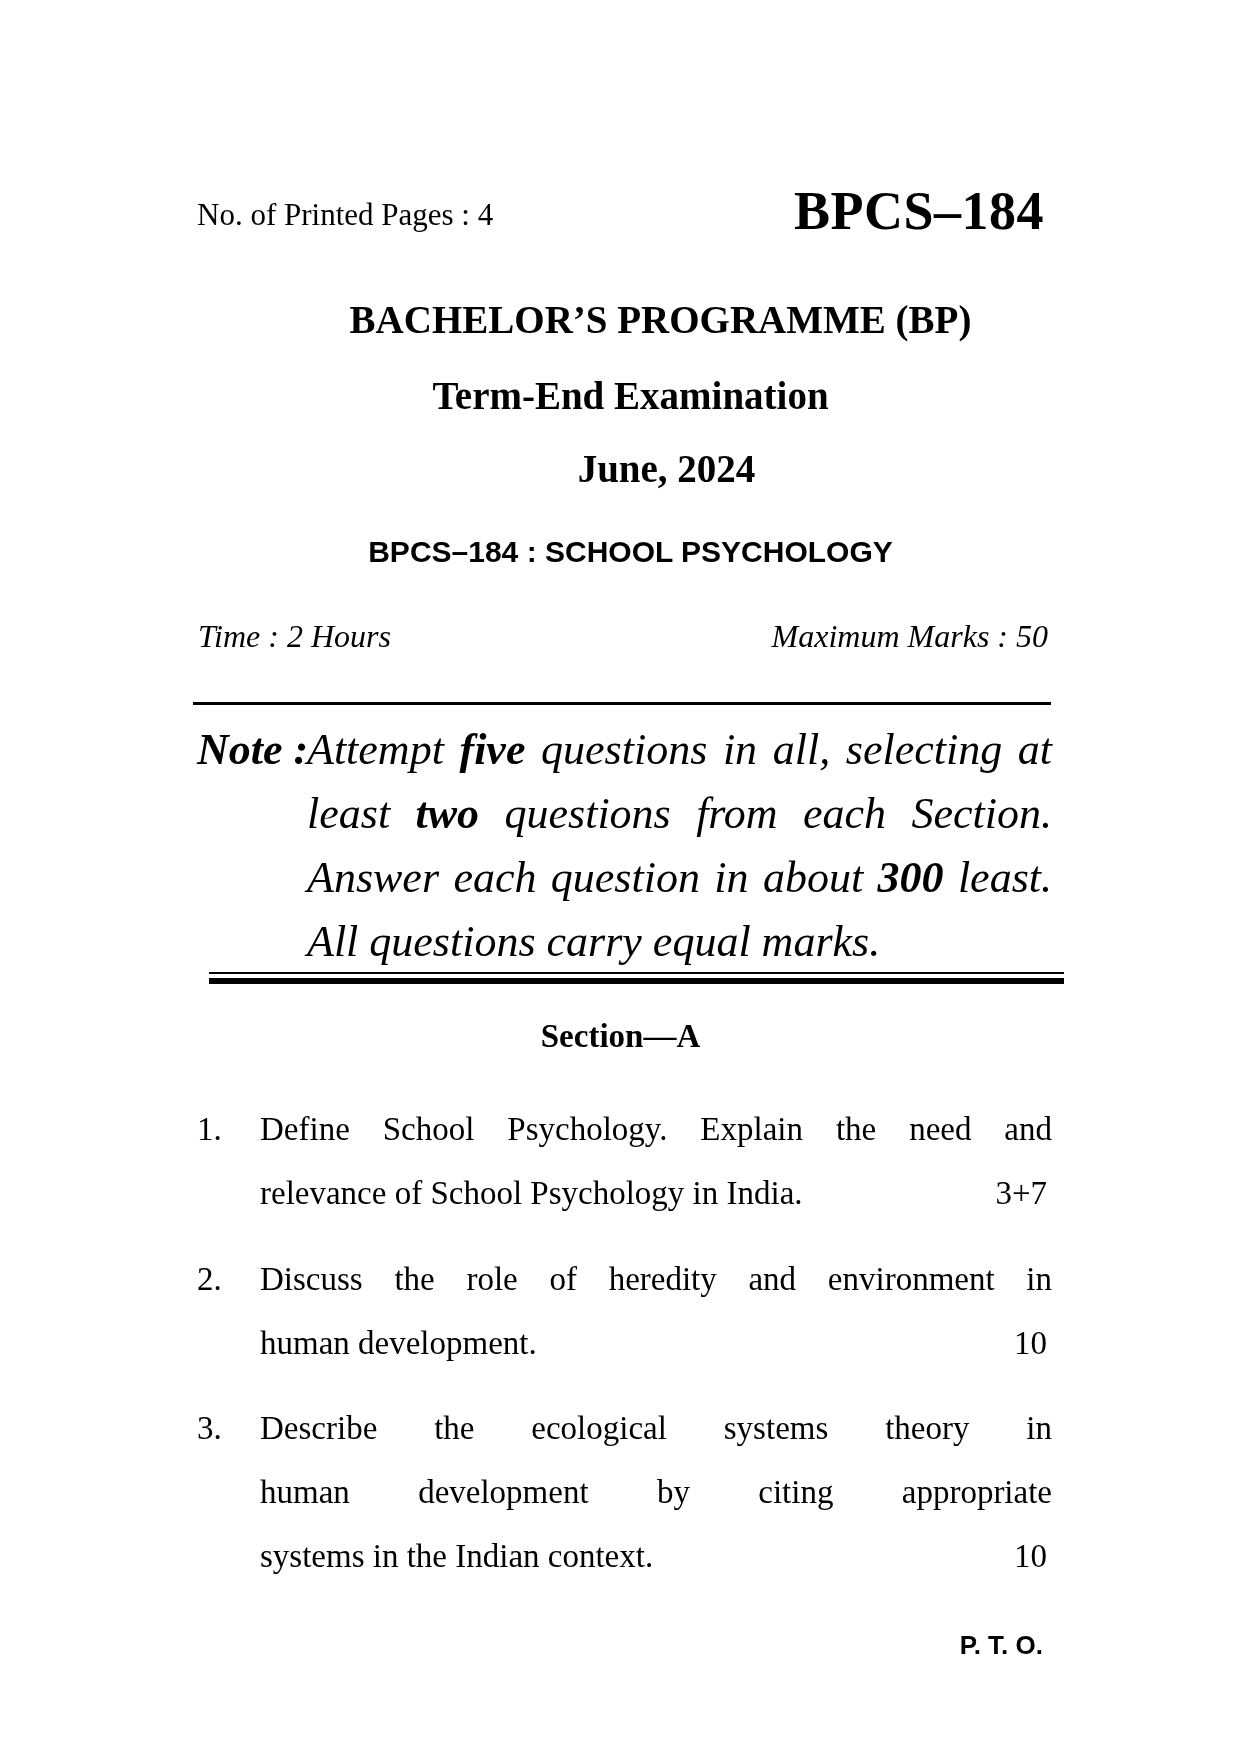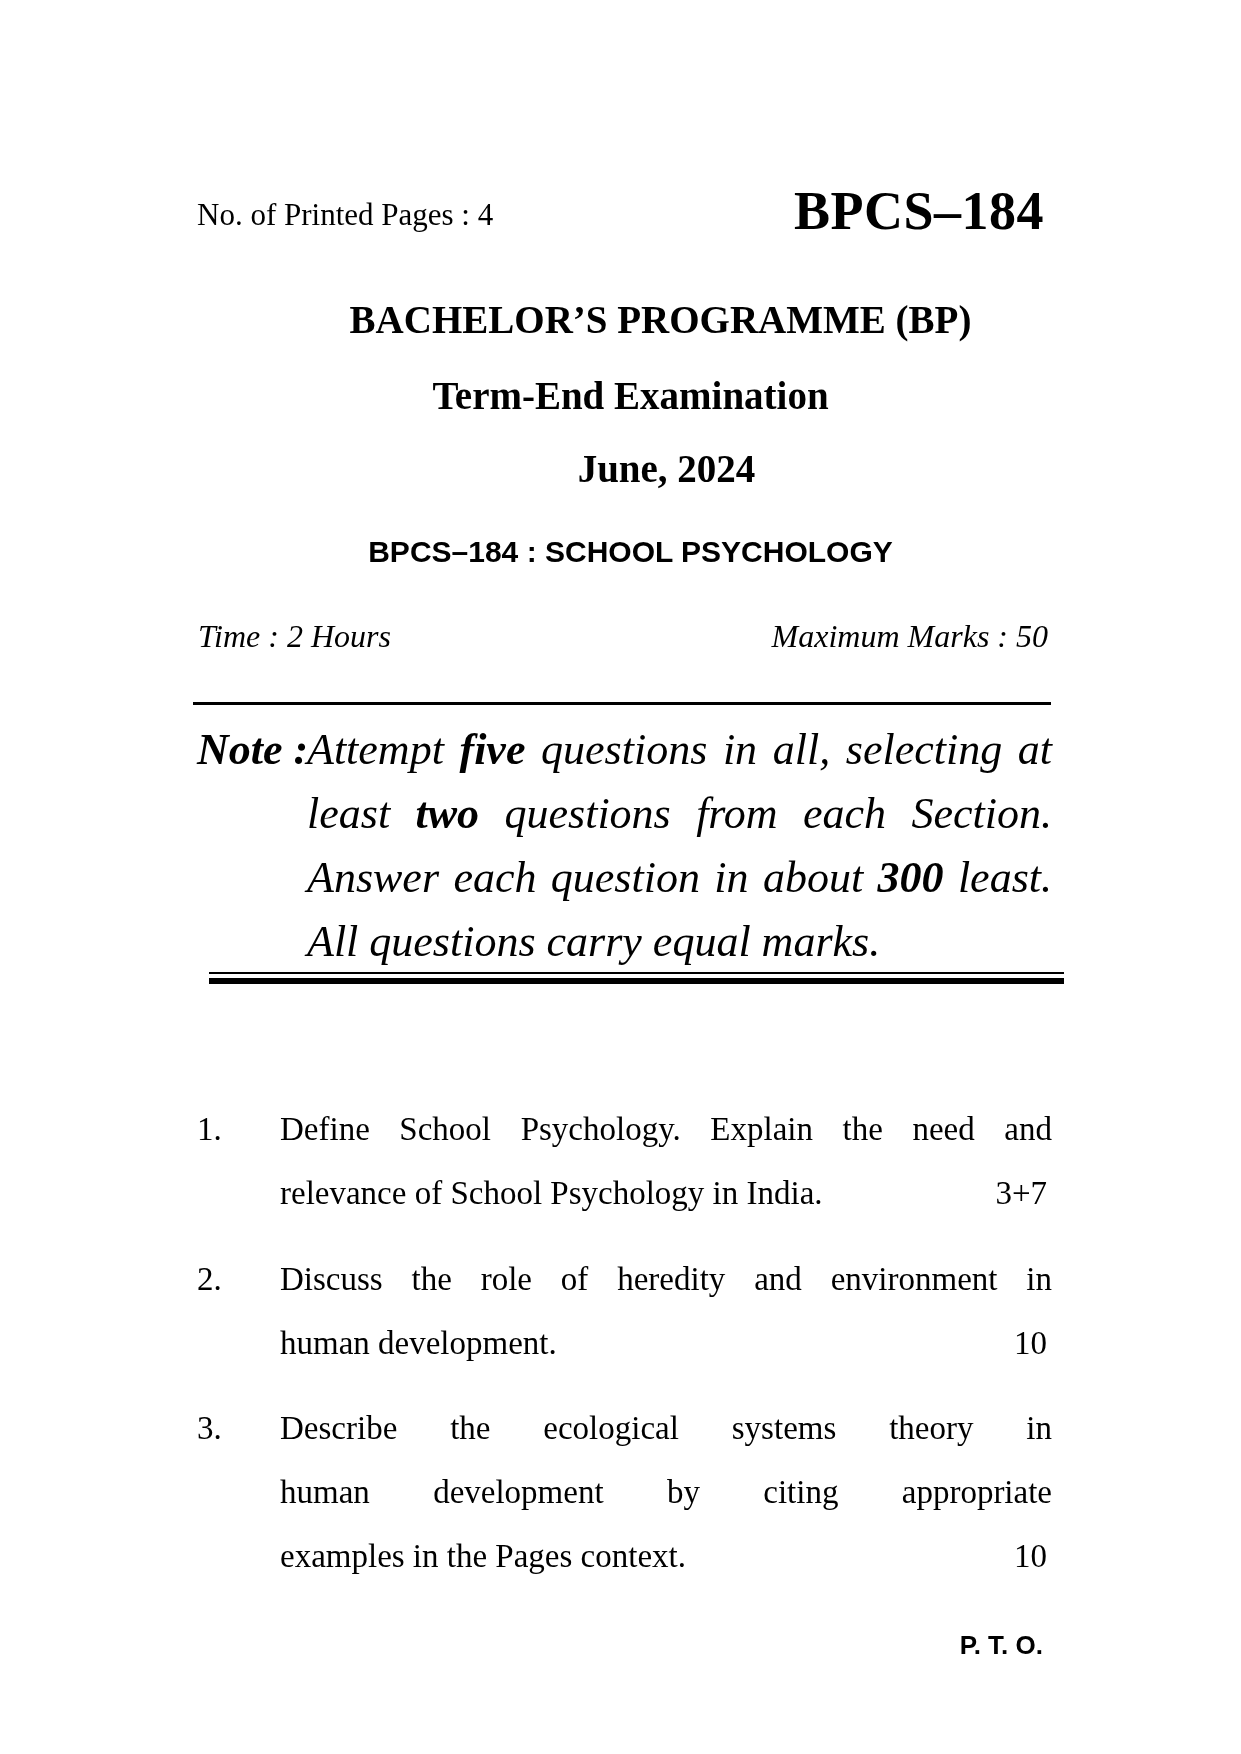--- a/index.html
+++ b/index.html
@@ -31,21 +31,21 @@
     .note-line.last { text-align-last: left; }
 
     .rule-2a { left: 209px; top: 972px; width: 855px; height: 2px; background: #000; }
     .rule-2b { left: 209px; top: 978px; width: 855px; height: 6px; background: #000; }
 
     .section { top: 1018px; font-size: 33px; left: 0; }
 
     .q { left: 197px; width: 855px; font-size: 33px; line-height: 64px; }
     .q-num { position: absolute; left: 0; top: 0; }
     .q-body { margin-left: 63px; }
-    .q-line { display: block; text-align: justify; text-align-last: justify; margin-left: 20px; }
+    .q-line { display: block; text-align: justify; text-align-last: justify; }
     .q-line.last { text-align-last: left; position: relative; }
     .q-marks { position: absolute; right: 5px; top: 0; }
     .q1 { top: 1097px; }
     .q2 { top: 1247px; }
     .q3 { top: 1396px; }
 
     .pto { right: 198px; top: 1630px; font-size: 26px; font-weight: bold; }
   </style>
 </head>
 <body>
@@ -71,20 +71,21 @@
       <span class="note-line"><span>Attempt </span><b>five</b><span> questions in all, selecting at</span></span>
       <span class="note-line"><span>least </span><b>two</b><span> questions from each Section.</span></span>
       <span class="note-line"><span>Answer each question in about </span><b>300</b><span> least.</span></span>
       <span class="note-line last"><span>All questions carry equal marks.</span></span>
     </div>
   </div>
 
   <div class="abs rule-2a"></div>
   <div class="abs rule-2b"></div>
 
+  <div class="abs serif center section">Section—A</div>
 
   <div class="abs serif q q1">
     <span class="q-num">1.</span>
     <div class="q-body">
       <span class="q-line">Define School Psychology. Explain the need and</span>
       <span class="q-line last"><span>relevance of School Psychology in India.</span><span class="q-marks">3+7</span></span>
     </div>
   </div>
 
   <div class="abs serif q q2">
@@ -93,19 +94,19 @@
       <span class="q-line">Discuss the role of heredity and environment in</span>
       <span class="q-line last"><span>human development.</span><span class="q-marks">10</span></span>
     </div>
   </div>
 
   <div class="abs serif q q3">
     <span class="q-num">3.</span>
     <div class="q-body">
       <span class="q-line">Describe the ecological systems theory in</span>
       <span class="q-line">human development by citing appropriate</span>
-      <span class="q-line last"><span>examples in the Pages context.</span><span class="q-marks">10</span></span>
+      <span class="q-line last"><span>systems in the Indian context.</span><span class="q-marks">10</span></span>
     </div>
   </div>
 
   <div class="abs sans pto">P. T. O.</div>
 
 </div>
 
 </body></html>

